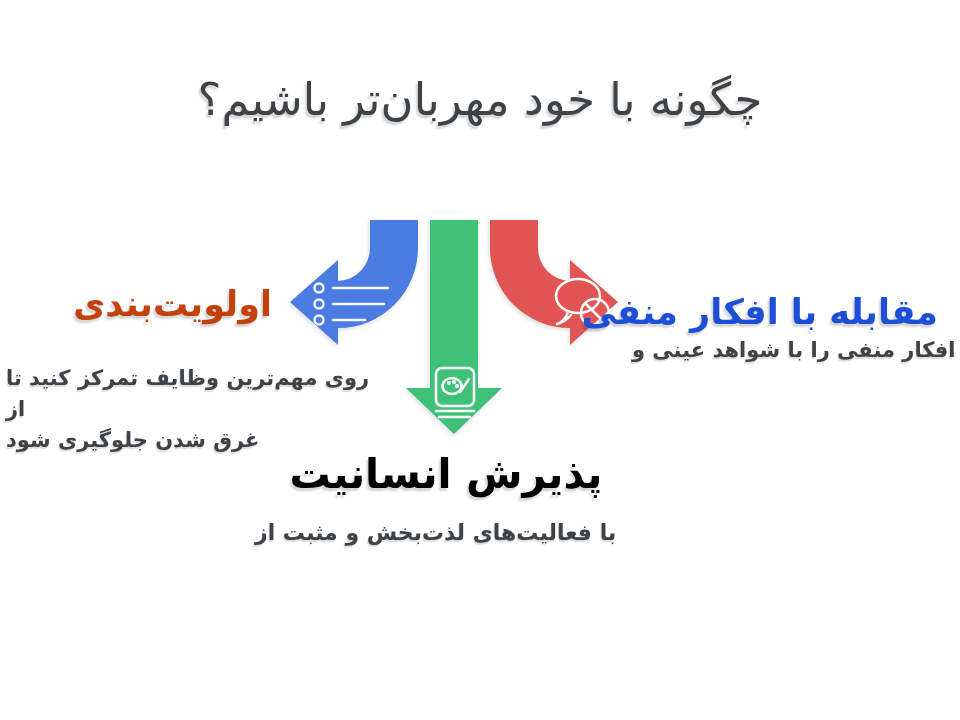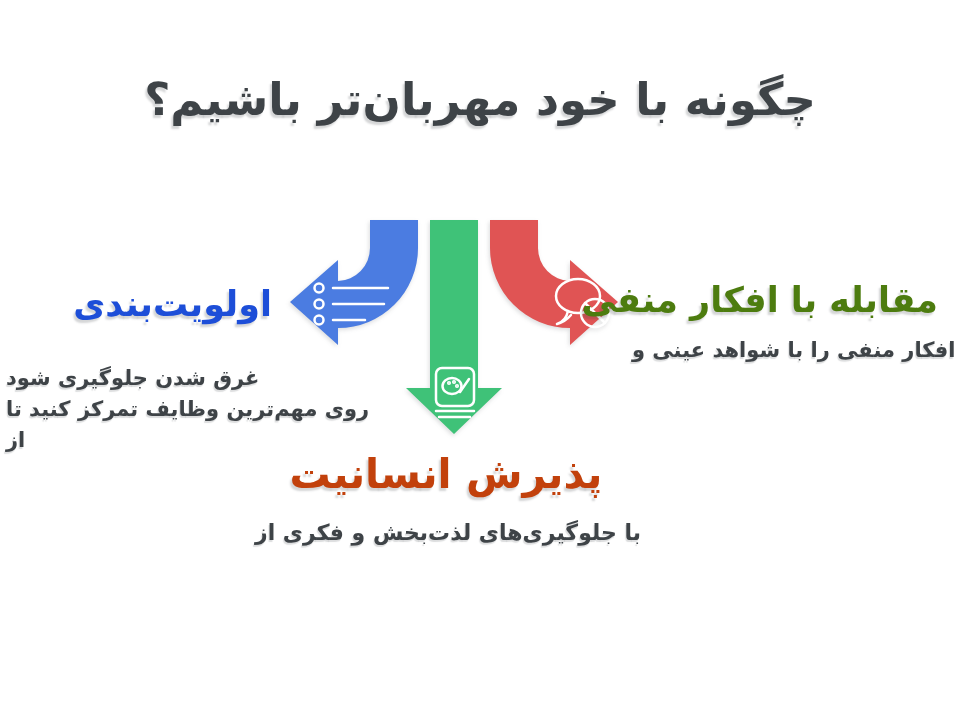--- a/index.html
+++ b/index.html
@@ -14,44 +14,44 @@
     direction: rtl;
   }
   .title {
     position: absolute;
     left: 0; right: 0;
     top: 62px;
     margin: 0;
     text-align: center;
     font-size: 45px;
     line-height: 76px;
-    font-weight: bold;
+    font-weight: normal;
     color: #3E4347;
     text-shadow: -2px 3px 2px rgba(62,67,71,0.22);
     white-space: nowrap;
   }
   .arrows-svg {
     position: absolute;
     left: 0; top: 0;
     width: 960px; height: 720px;
     filter: drop-shadow(-1px 2px 2px rgba(62,67,71,0.18));
   }
   .icon-stroke { stroke: #ffffff; stroke-width: 2.5; fill: none; stroke-linecap: round; stroke-linejoin: round; }
   .section-label {
     position: absolute;
     font-weight: bold;
     font-size: 35px;
     line-height: 48px;
     white-space: nowrap;
     text-shadow: -2px 3px 2px rgba(62,67,71,0.22);
   }
-  .label-blue { color: #1d4ed8; top: 280px; right: 688px; }
-  .label-red  { color: #4d7c0f; top: 276px; right: 22px; }
+  .label-blue { color: #c2410c; top: 280px; right: 688px; }
+  .label-red  { color: #1d4ed8; top: 288px; right: 22px; }
   .label-green {
-    color: #c2410c;
+    color: #000000;
     top: 444px;
     left: 246px;
     width: 400px;
     right: auto;
     text-align: center;
     font-size: 41px;
     line-height: 60px;
   }
   .section-desc {
     position: absolute;
@@ -103,27 +103,27 @@
     <g class="icon-stroke">
       <ellipse cx="578" cy="296" rx="22" ry="17"></ellipse>
       <path d="M 568 311 Q 566 321 557 324 Q 565 322 571 315"></path>
       <circle cx="595" cy="313" r="14"></circle>
       <line x1="585" y1="303" x2="605" y2="323"></line>
     </g>
   </svg>
 
   <div class="section-label label-blue" dir="rtl">اولویت‌بندی</div>
   <div class="section-desc desc-blue" dir="rtl">
+    <div>روی مهم‌ترین وظایف تمرکز کنید تا از</div>
     <div>غرق شدن جلوگیری شود</div>
-    <div>روی مهم‌ترین وظایف تمرکز کنید تا از</div>
   </div>
 
   <div class="section-label label-red" dir="rtl">مقابله با افکار منفی</div>
   <div class="section-desc desc-red" dir="rtl">
     <div>افکار منفی را با شواهد عینی و</div>
   </div>
 
   <div class="section-label label-green" dir="rtl">پذیرش انسانیت</div>
   <div class="section-desc desc-green" dir="rtl">
-    <div>با جلوگیری‌های لذت‌بخش و فکری از</div>
+    <div>با فعالیت‌های لذت‌بخش و مثبت از</div>
   </div>
 
 </div>
 
 </body></html>

